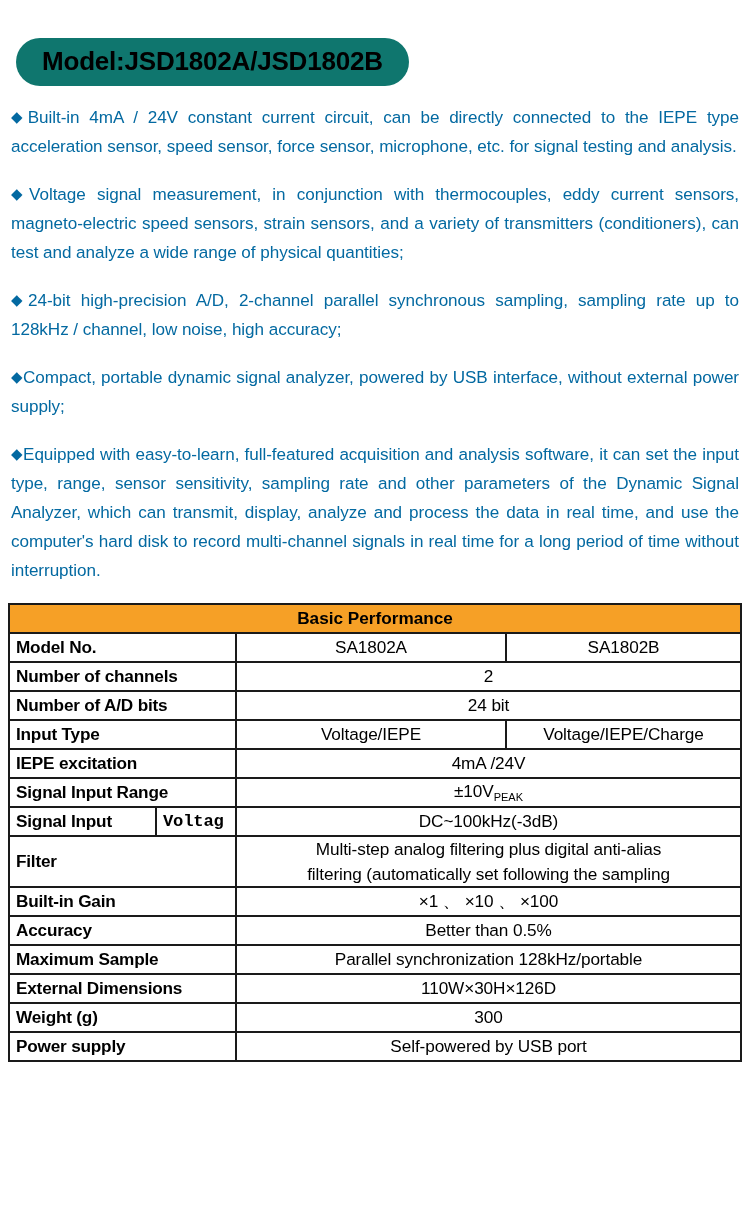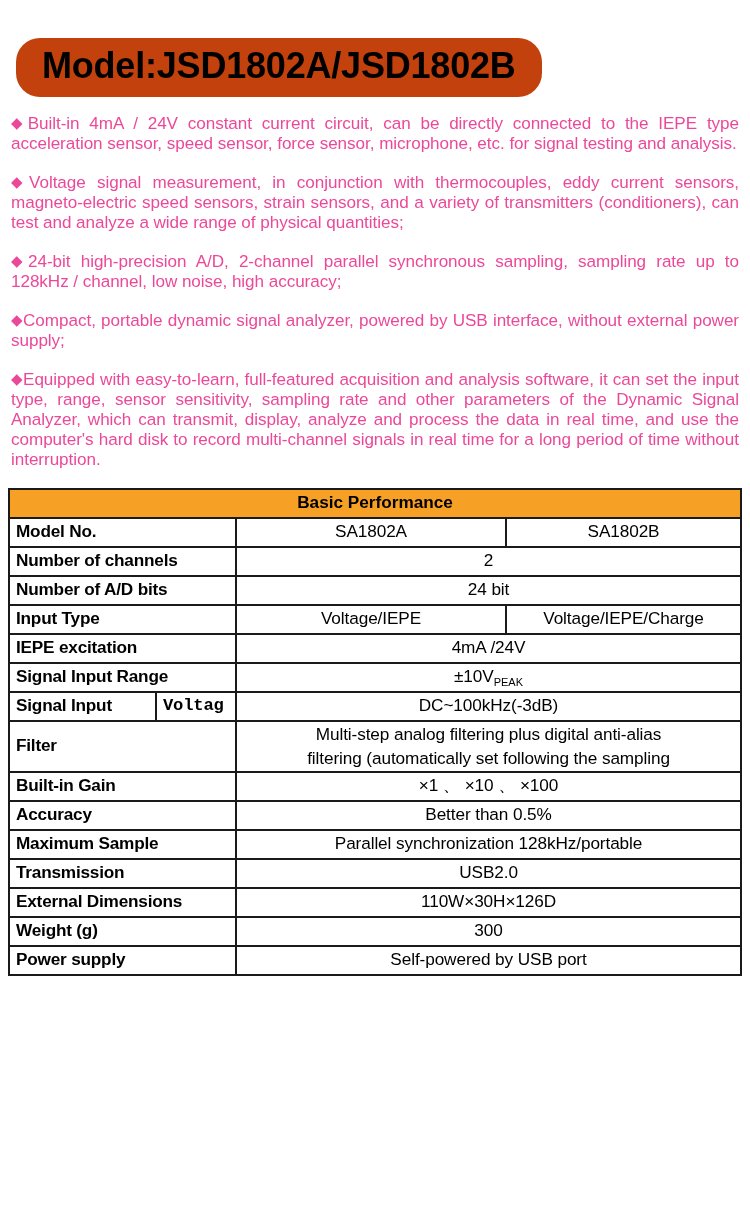--- a/index.html
+++ b/index.html
@@ -16,42 +16,42 @@
     overflow: hidden;
     position: relative;
   }
 
   
   #title-badge-wrap {
     padding: 38px 0 0 16px;
   }
   #title-badge {
     display: inline-block;
-    background: #c2410c;
+    background: #0f766e;
     border-radius: 24px;
     padding: 9px 26px 11px 26px;
-    font-size: 36px;
+    font-size: 26px;
     font-weight: bold;
     letter-spacing: -0.2px;
     line-height: 1.08;
     white-space: nowrap;
     color: #000;
   }
 
   
   #features {
     padding: 16px 11px 0 11px;
   }
   .feature {
     font-size: 17.1px;
-    line-height: 20px;
+    line-height: 29px;
     text-align: justify;
     text-justify: inter-word;
     margin: 0 0 18px 0;
-    color: #ec4899;
+    color: #0369a1;
     letter-spacing: -0.05px;
   }
   .feature:last-child { margin-bottom: 0; margin-top: 8px; }
   .feature .bullet {
     font-size: 15px;
     vertical-align: 1px;
     letter-spacing: 0;
   }
   
   .feature { text-align-last: left; }
@@ -174,24 +174,20 @@
       </tr>
       <tr>
         <td class="label" colspan="2">Accuracy</td>
         <td class="val" colspan="2">Better than 0.5%</td>
       </tr>
       <tr>
         <td class="label" colspan="2">Maximum Sample</td>
         <td class="val" colspan="2">Parallel synchronization 128kHz/portable</td>
       </tr>
       <tr>
-        <td class="label" colspan="2">Transmission</td>
-        <td class="val" colspan="2">USB2.0</td>
-      </tr>
-      <tr>
         <td class="label" colspan="2">External Dimensions</td>
         <td class="val" colspan="2">110W×30H×126D</td>
       </tr>
       <tr>
         <td class="label" colspan="2">Weight (g)</td>
         <td class="val" colspan="2">300</td>
       </tr>
       <tr>
         <td class="label" colspan="2">Power supply</td>
         <td class="val" colspan="2">Self-powered by USB port</td>

